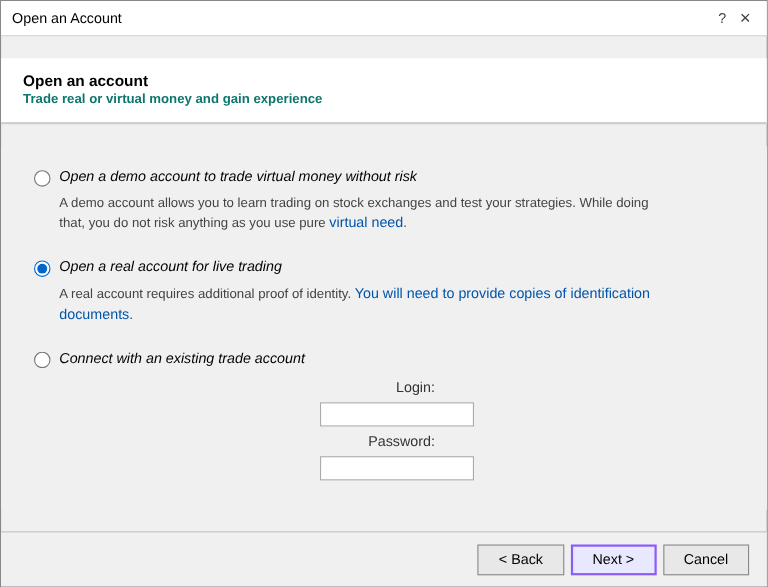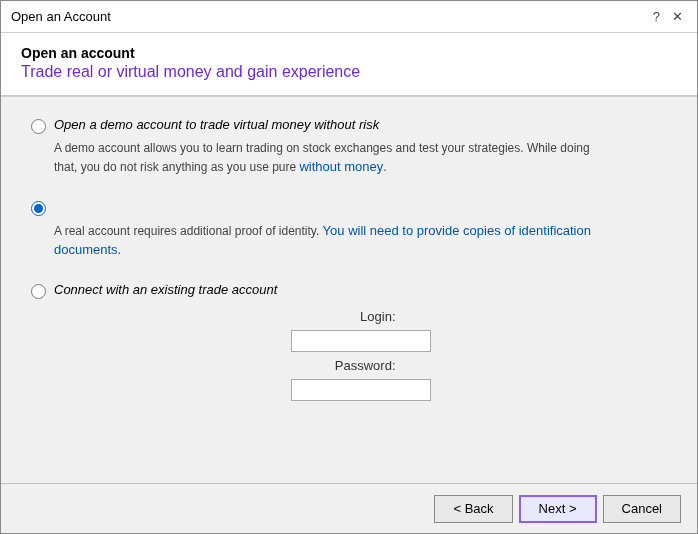--- a/index.html
+++ b/index.html
@@ -1,20 +1,21 @@
 <!DOCTYPE html>
 <html><head>
   <meta charset="utf-8">
   <style>
     * {
       box-sizing: border-box;
       margin: 0;
       padding: 0;
       font-family: 'Segoe UI', Tahoma, Arial, sans-serif;
       font-size: 13px;
+      gap: 20px;
     }
 
     body {
       background: #c0c0c0;
       display: flex;
       align-items: center;
       justify-content: center;
       min-height: 100vh;
     }
 
@@ -66,22 +67,23 @@
     }
 
     .header-title {
       font-size: 14px;
       font-weight: bold;
       color: #000;
       margin-bottom: 2px;
     }
 
     .header-subtitle {
-      font-size: 16px;
-      color: #6d28d9;
+      font-size: 12px;
+      color: #0f766e;
+      font-weight: bold;
     }
 
     .content {
       flex: 1;
       background: #f0f0f0;
       padding: 20px 30px;
       overflow-y: auto;
     }
 
     .option-block {
@@ -235,27 +237,28 @@
   </div>
 
   <div class="content">
 
     <div class="option-block">
       <div class="option-row">
         <input type="radio" name="account-type" id="radio-demo" style="">
         <label for="radio-demo" class="option-label">Open a demo account to trade virtual money without risk</label>
       </div>
       <div class="option-desc">
-        A demo account allows you to learn trading on stock exchanges and test your strategies. While doing that, you do not risk anything as you use pure <span class="highlight">without money</span>.
+        A demo account allows you to learn trading on stock exchanges and test your strategies. While doing that, you do not risk anything as you use pure <span class="highlight">virtual need</span>.
       </div>
     </div>
 
     <div class="option-block">
       <div class="option-row">
         <input type="radio" name="account-type" id="radio-real" checked="" style="">
+        <label for="radio-real" class="option-label">Open a real account for live trading</label>
       </div>
       <div class="option-desc">
         A real account requires additional proof of identity. <span class="highlight">You will need to provide copies of identification documents.</span>
       </div>
     </div>
 
     <div class="option-block">
       <div class="option-row">
         <input type="radio" name="account-type" id="radio-existing" style="">
         <label for="radio-existing" class="option-label">Connect with an existing trade account</label>

